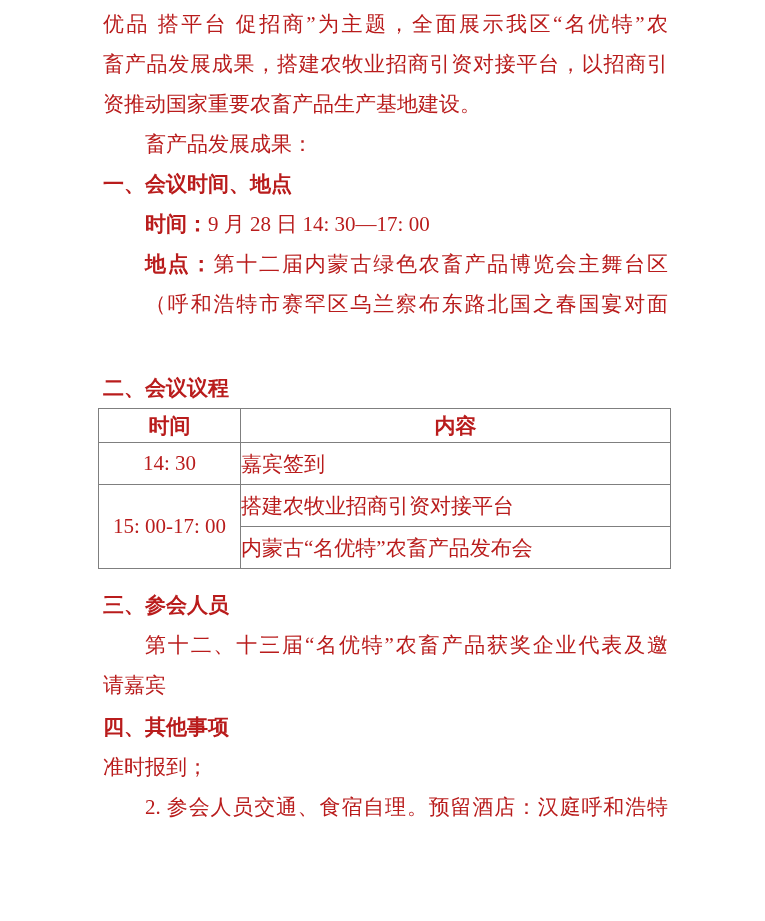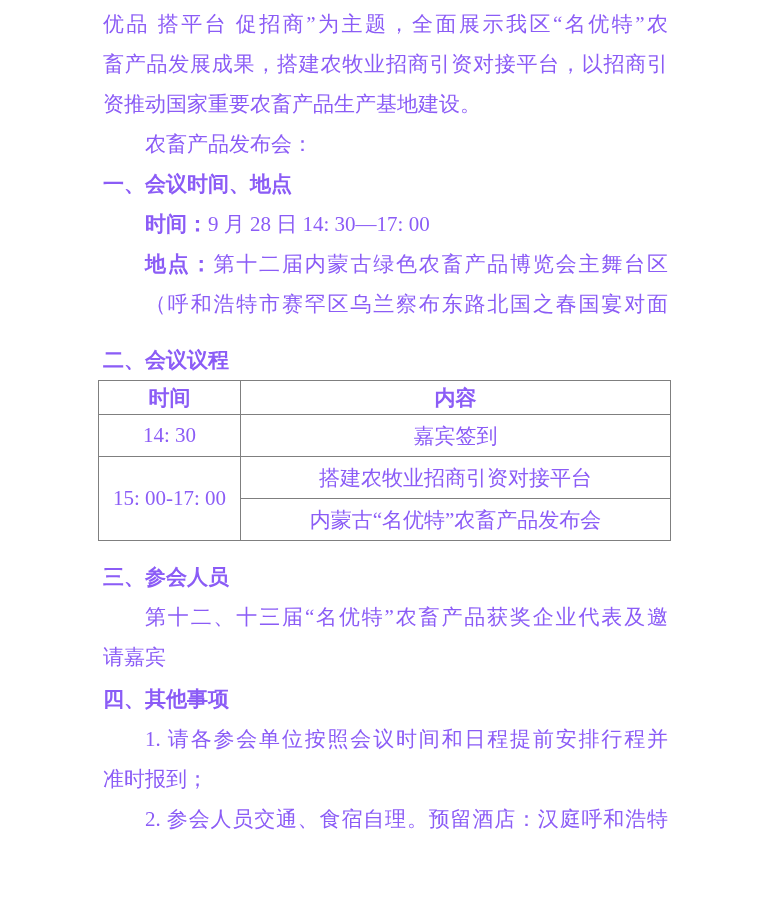--- a/index.html
+++ b/index.html
@@ -2,66 +2,66 @@
 <html><head>
 <meta charset="utf-8">
 <style>
   * { margin: 0; padding: 0; box-sizing: border-box; }
   html, body { background: #ffffff; }
   .page {
     position: relative;
     width: 765px;
     height: 921px;
     background: #ffffff;
-    color: #8b5cf6;
+    color: #b91c1c;
     font-family: "Liberation Serif", "DejaVu Serif", serif;
     font-size: 21px;
     line-height: 40px;
     padding: 4px 97px 0 103px;
     overflow: hidden;
     border-radius: 32px;
   }
   .ln { display: block; }
   
   .jf { text-align: justify; text-align-last: justify; }
   
   .ind { padding-left: 42px; }
   .b { font-weight: bold; }
-  .mt-s2 { margin-top: 16px; }
+  .mt-s2 { margin-top: 44px; }
   .mt-s3 { margin-top: 16px; }
   .mt-s4 { margin-top: 2px; }
   table.agenda {
     border-collapse: collapse;
     table-layout: fixed;
     width: 572px;
     margin-left: -5px;
   }
   .agenda th, .agenda td {
     border: 1px solid #7f7f7f;
     padding: 0;
     line-height: normal;
     vertical-align: middle;
     font-size: 21px;
   }
   .agenda th { font-weight: bold; text-align: center; height: 34px; }
   .row-1 td { height: 42px; }
   .row-2 td { height: 42px; }
   .cell-time { text-align: center; }
-  .cell-content { text-align: center; padding-left: 15px; margin-left: 32px; }
+  .cell-content { text-align: left; padding-left: 15px; margin-left: 32px; }
 </style>
 </head>
 <body>
 
 <div class="page">
 
   <div class="ln jf">优品 搭平台 促招商”为主题，全面展示我区“名优特”农</div>
   <div class="ln jf">畜产品发展成果，搭建农牧业招商引资对接平台，以招商引</div>
   <div class="ln">资推动国家重要农畜产品生产基地建设。</div>
 
-  <div class="ln ind">农畜产品发布会：</div>
+  <div class="ln ind">畜产品发展成果：</div>
 
   <div class="ln b">一、会议时间、地点</div>
 
   <div class="ln ind">
     <span class="b">时间：</span><span>9 月 28 日 14: 30—17: 00</span>
   </div>
 
   <div class="ln ind jf">
     <span class="b">地点：</span><span>第十二届内蒙古绿色农畜产品博览会主舞台区</span>
   </div>
@@ -92,17 +92,16 @@
         <td class="cell-content">内蒙古“名优特”农畜产品发布会</td>
       </tr>
     </tbody>
   </table>
 
   <div class="ln b mt-s3">三、参会人员</div>
   <div class="ln ind jf">第十二、十三届“名优特”农畜产品获奖企业代表及邀</div>
   <div class="ln">请嘉宾</div>
 
   <div class="ln b mt-s4">四、其他事项</div>
-  <div class="ln ind jf">1. 请各参会单位按照会议时间和日程提前安排行程并</div>
   <div class="ln">准时报到；</div>
   <div class="ln ind jf">2. 参会人员交通、食宿自理。预留酒店：汉庭呼和浩特</div>
 
 </div>
 
 </body></html>

